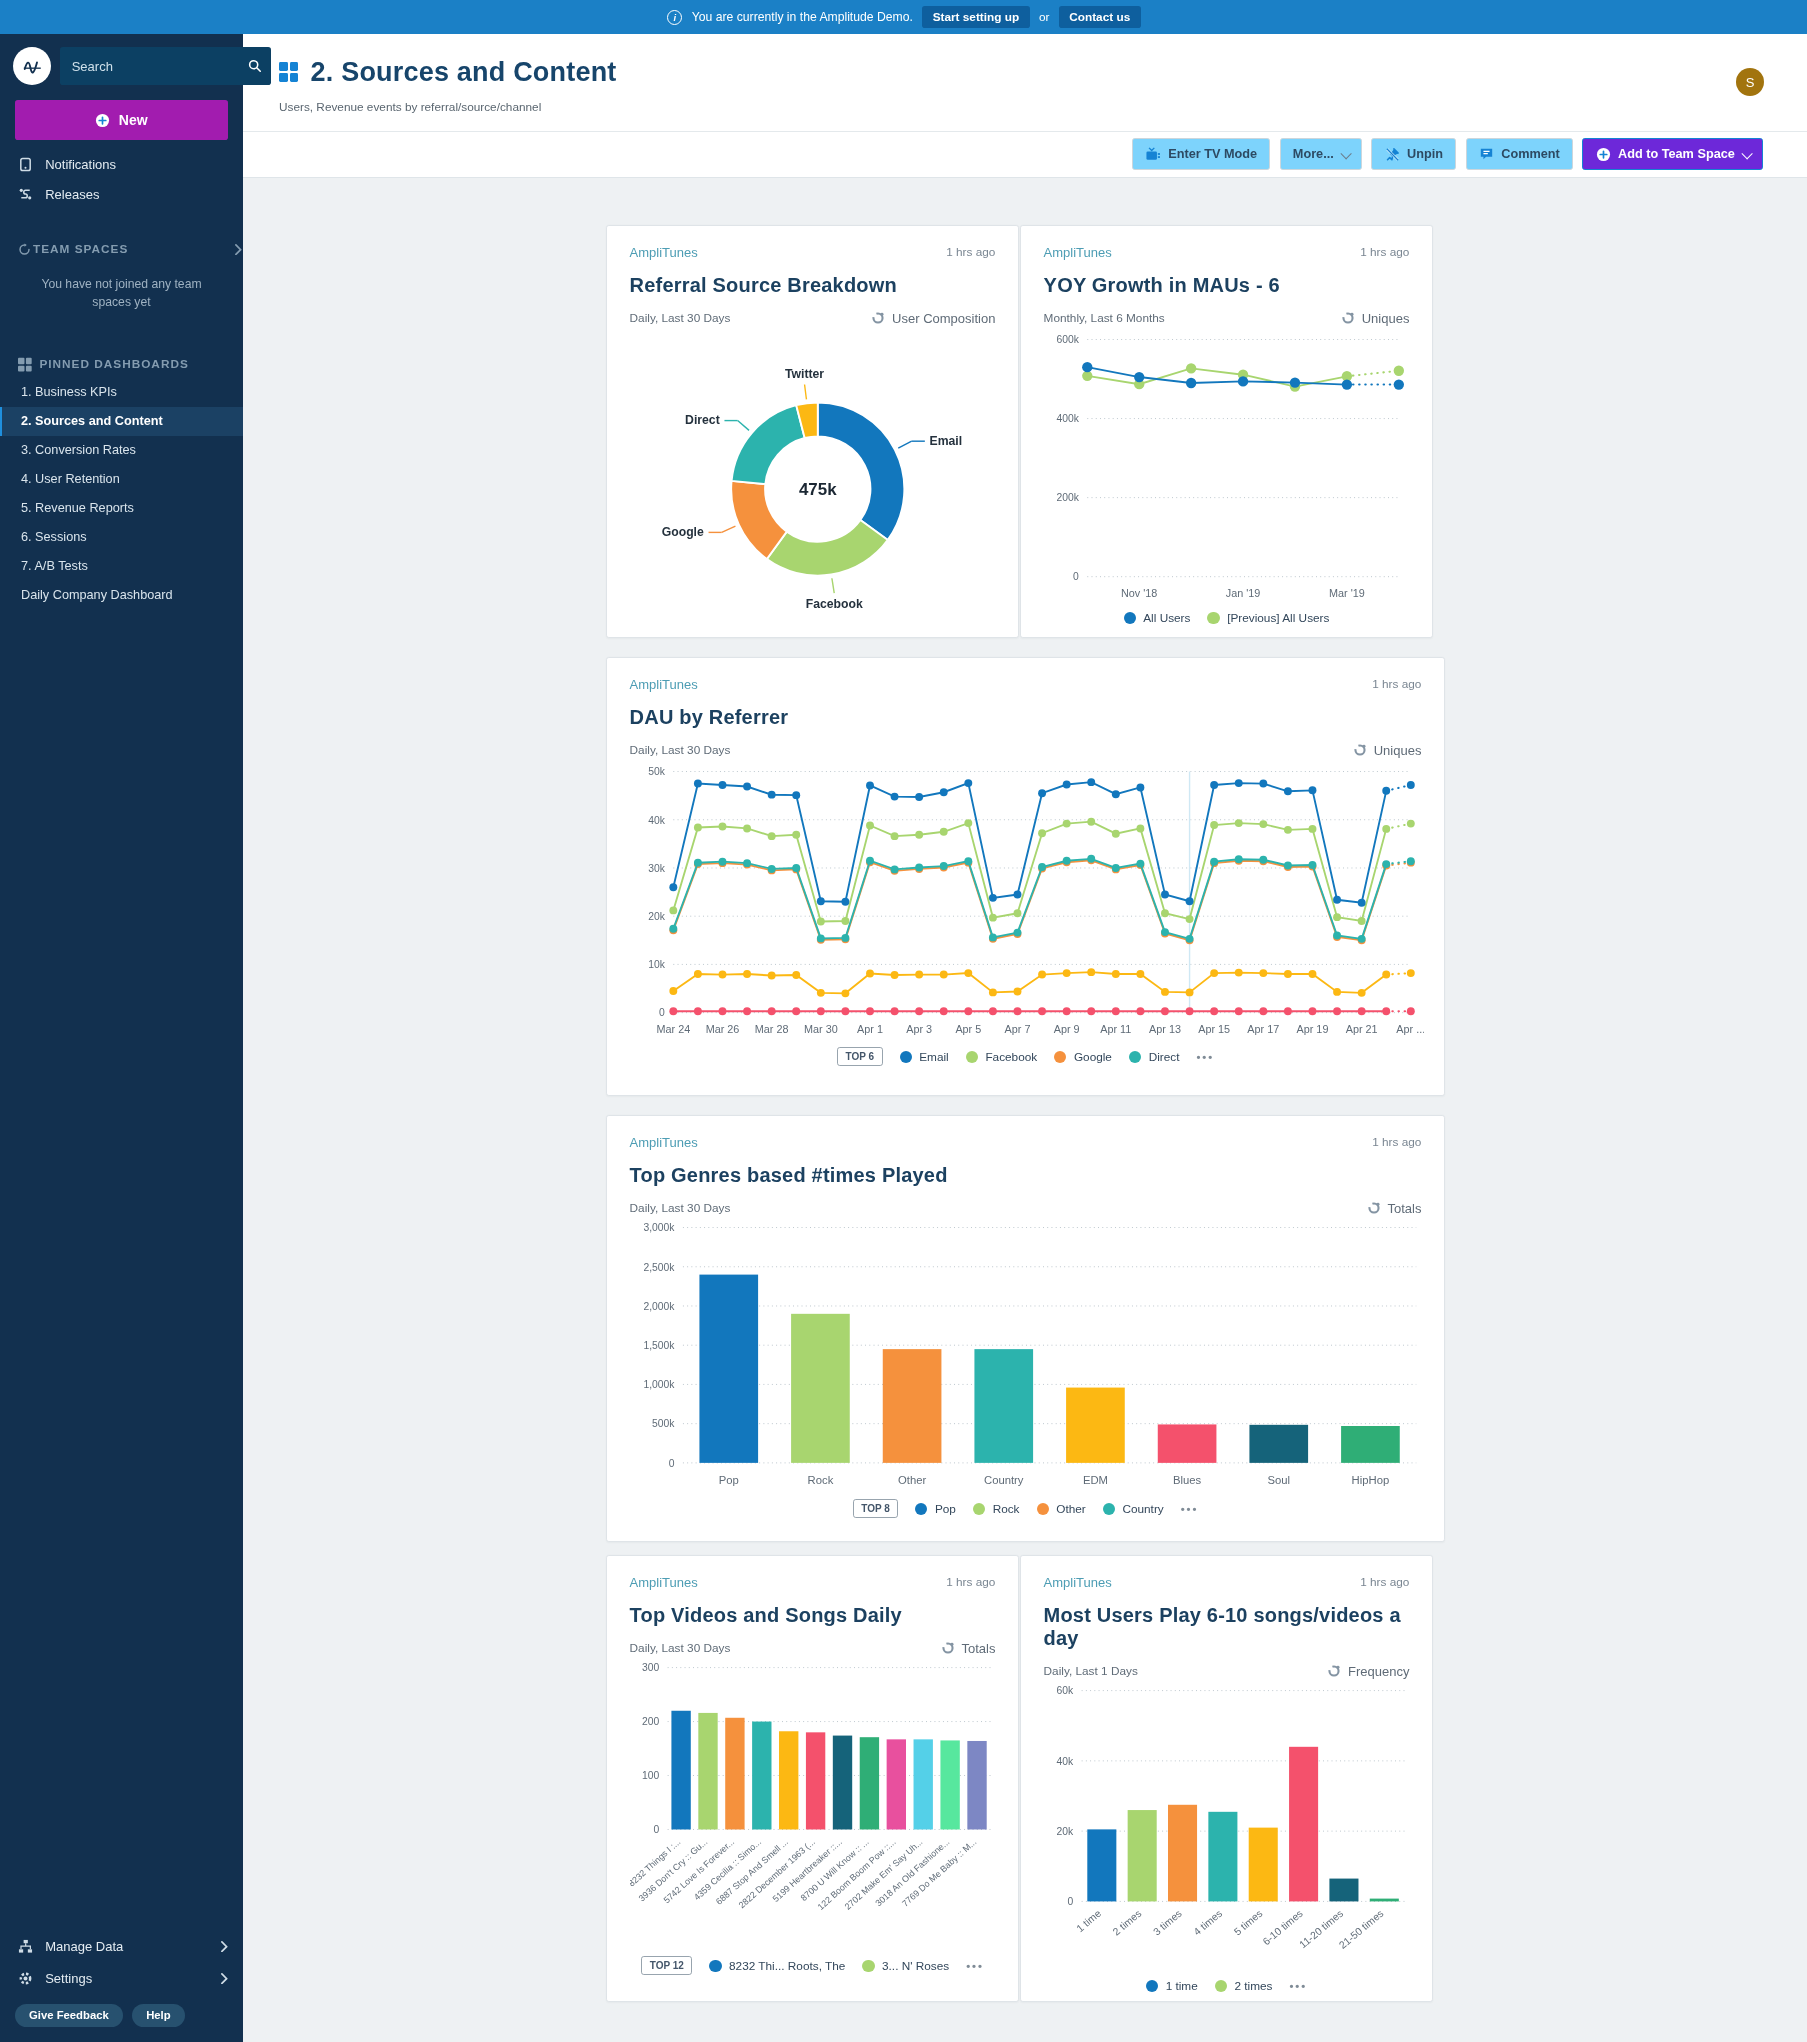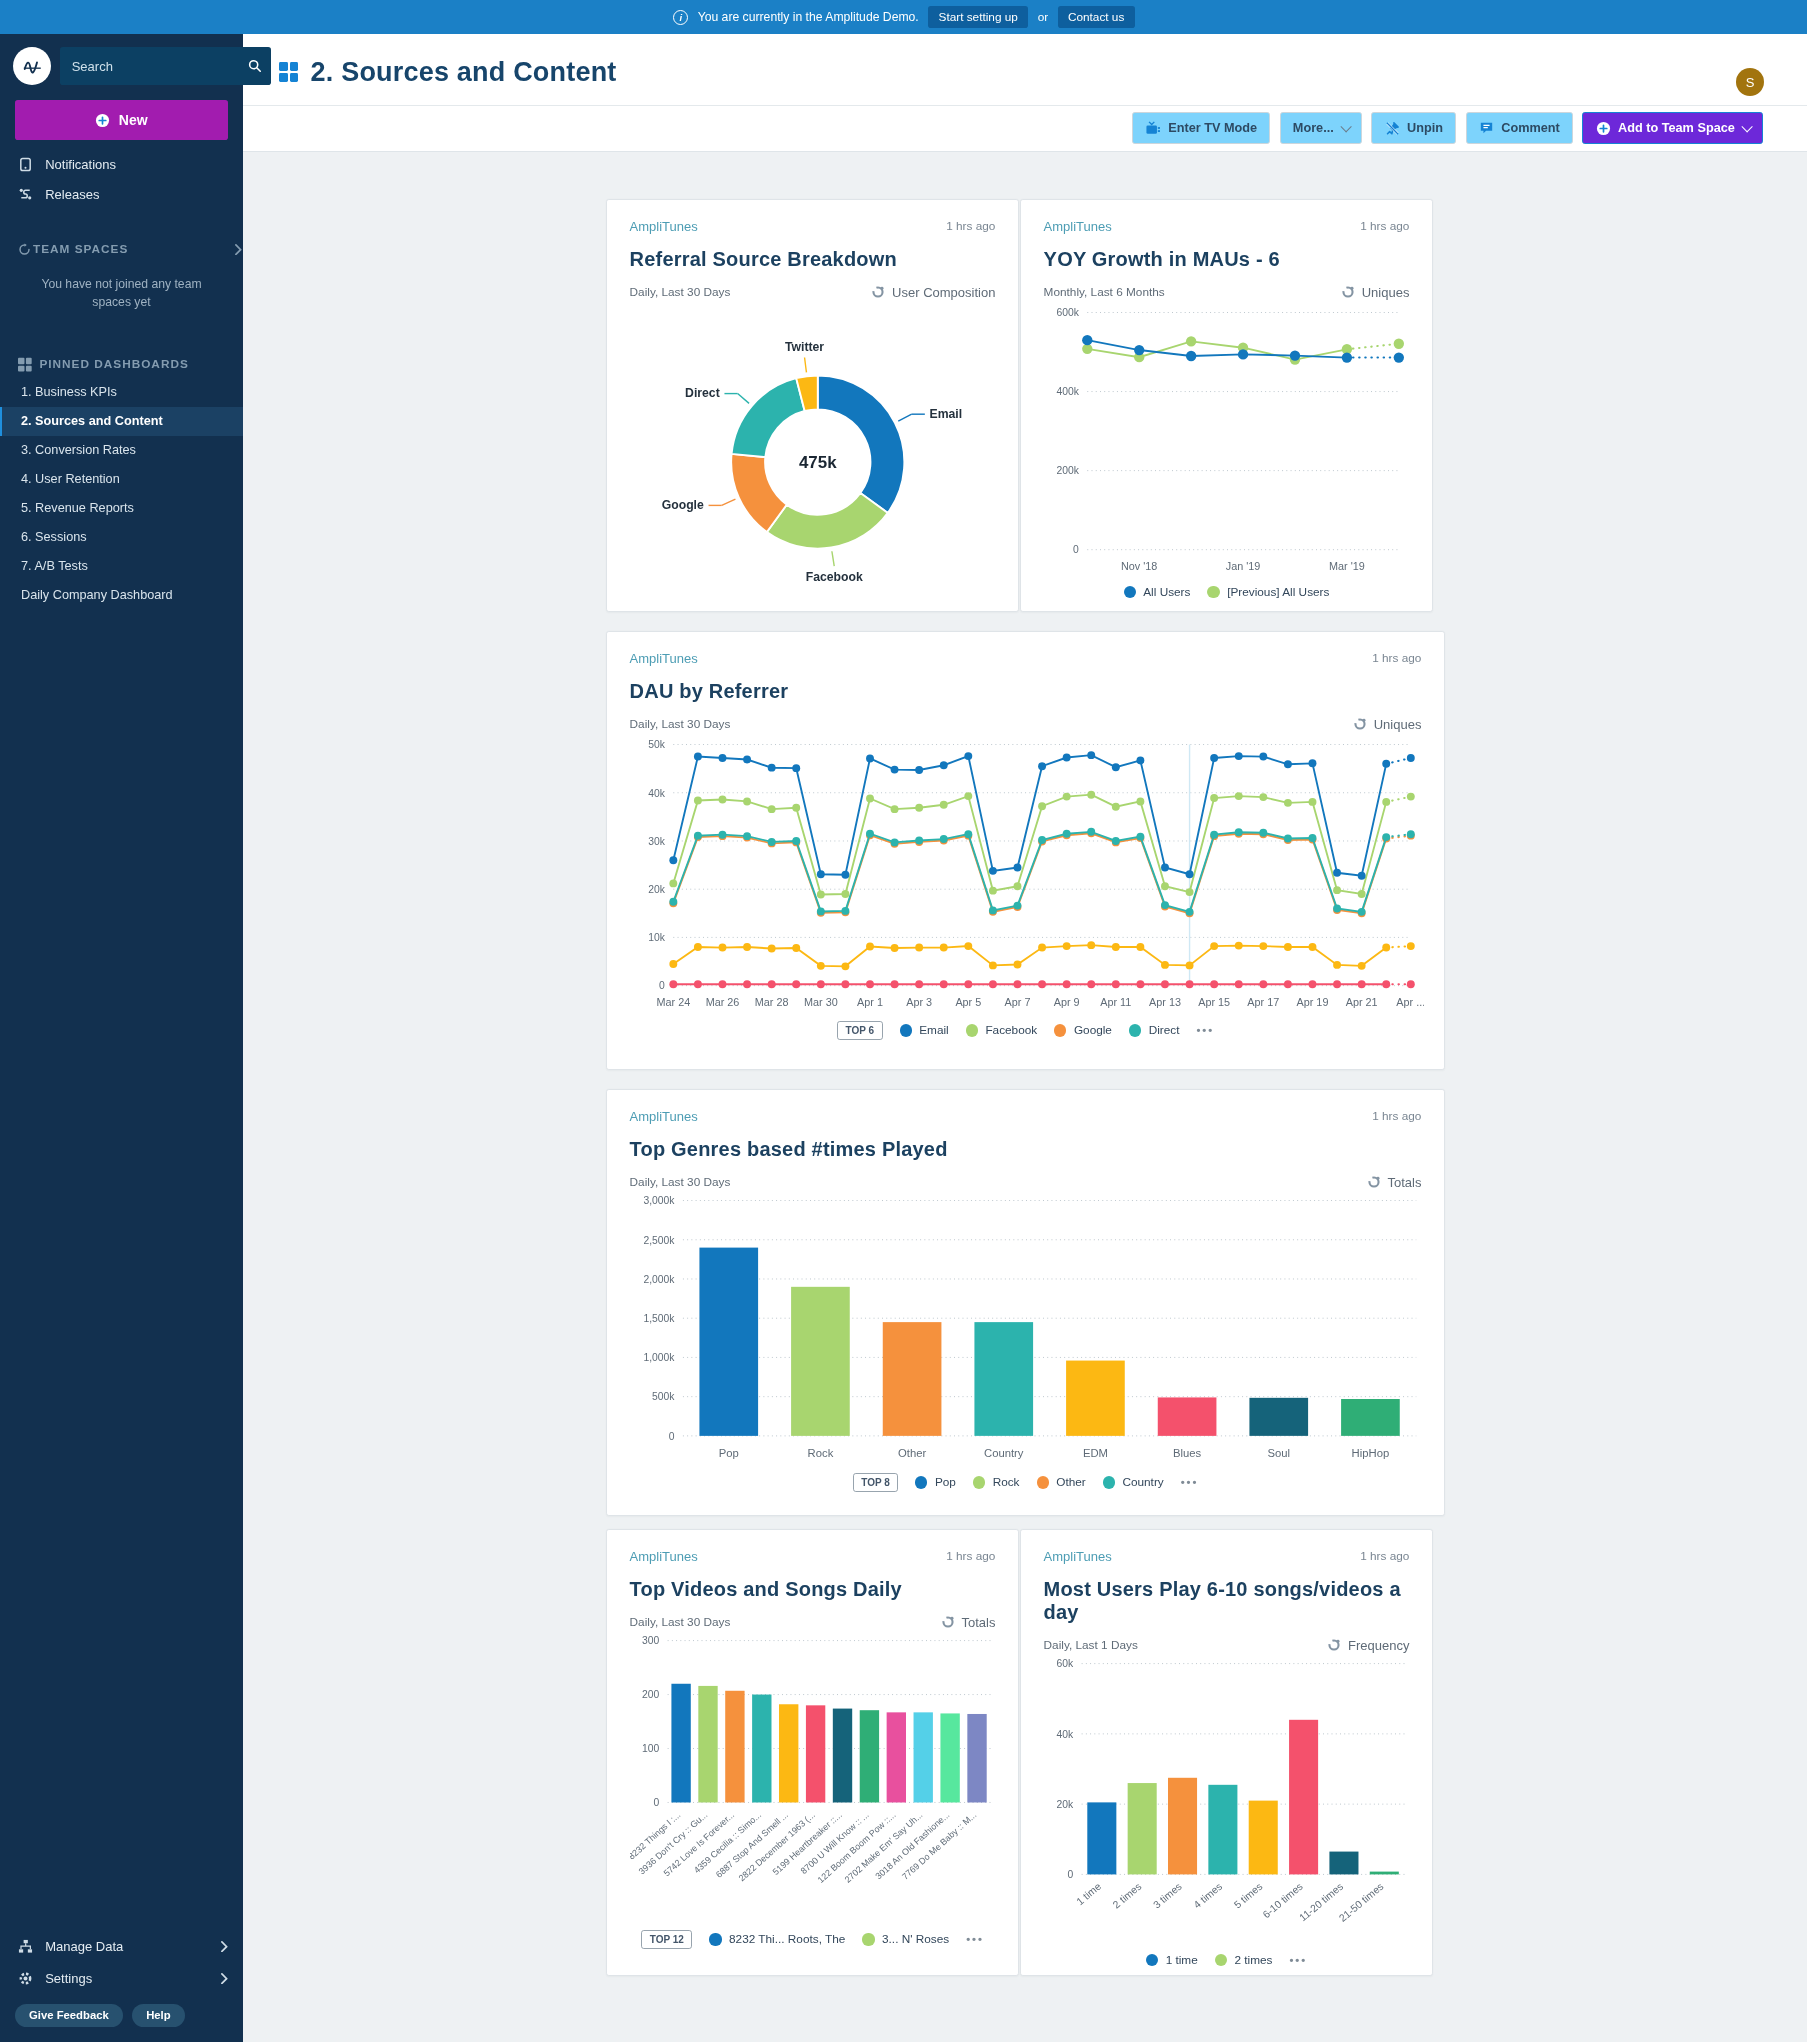--- a/index.html
+++ b/index.html
@@ -2,21 +2,21 @@
 <html style="font-size:15px"><head>
 <meta charset="utf-8">
 <style>
   * { box-sizing: border-box; margin: 0; padding: 0; }
   html,body { width:1808px; height:2042px; font-family:"Liberation Sans", sans-serif; background:#eef1f3; overflow:hidden; }
   [data-interactable="true"] { cursor:pointer; }
 
   
   .banner { position:absolute; left:0; top:0; width:1808px; height:34px; background:#1b80c6; display:flex; align-items:center; justify-content:center; gap:9.4px; z-index:30; }
   .banner .msg { color:#fff; font-size:12.2px; }
-  .banner .pill { background:#0e5f9e; color:#fff; font-size:11.8px; font-weight:normal; padding:3.8px 10.4px; border-radius:2.8px; }
+  .banner .pill { background:#0e5f9e; color:#fff; font-size:11.8px; font-weight:bold; padding:3.8px 10.4px; border-radius:2.8px; }
   .banner .or { color:#fff; font-size:11.8px; }
   .info-ic { width:15px; height:15px; border:1.4px solid #fff; border-radius:50%; color:#fff; font-size:9.4px; display:flex; align-items:center; justify-content:center; font-style:italic; font-weight:bold; }
 
   
   .sidebar { position:absolute; left:0; top:34px; width:243px; height:2008px; background:#12304f; color:#e8eef3; z-index:20; }
   .side-top { padding:13px 15px 0 13px; display:flex; align-items:center; gap:9.4px; }
   .logo { width:38px; height:38px; background:#fff; border-radius:50%; flex:none; display:flex; align-items:center; justify-content:center; }
   .search-box { flex:1; height:38px; background:#0c4063; border-radius:2.8px; display:flex; align-items:center; padding:0 9.4px 0 11.3px; }
   .search-box input { flex:1; background:transparent; border:none; outline:none; color:#e9f2f8; font-size:13px; font-family:"Liberation Sans",sans-serif; }
   .search-box input::placeholder { color:#cfe0ea; opacity:1; }
@@ -190,20 +190,21 @@
   <div class="page-header" data-interactable="false">
     <div class="title-line">
       <span class="grid-ic" data-interactable="false">
           <span></span>
           <span></span>
           <span></span>
           <span></span>
         </span>
       <span class="page-title" data-interactable="false">2. Sources and Content</span>
     </div>
+    <div class="page-sub" data-interactable="false">Users, Revenue events by referral/source/channel</div>
     <div class="avatar" data-interactable="true">S</div>
   </div>
 
   <div class="toolbar" data-interactable="false">
     <div class="tb-btn" data-interactable="true">
       <svg width="16" height="14" viewBox="0 0 18 16" data-interactable="false">
           <rect x="1.5" y="5" width="12" height="9.5" rx="1.5" fill="#1583d4"></rect>
           <path d="M4.5 1l3 3 3-3" fill="none" stroke="#1583d4" stroke-width="1.6"></path>
           <rect x="14.5" y="7" width="2.5" height="2" fill="#1583d4"></rect>
           <rect x="14.5" y="10.5" width="2.5" height="2" fill="#1583d4"></rect>

